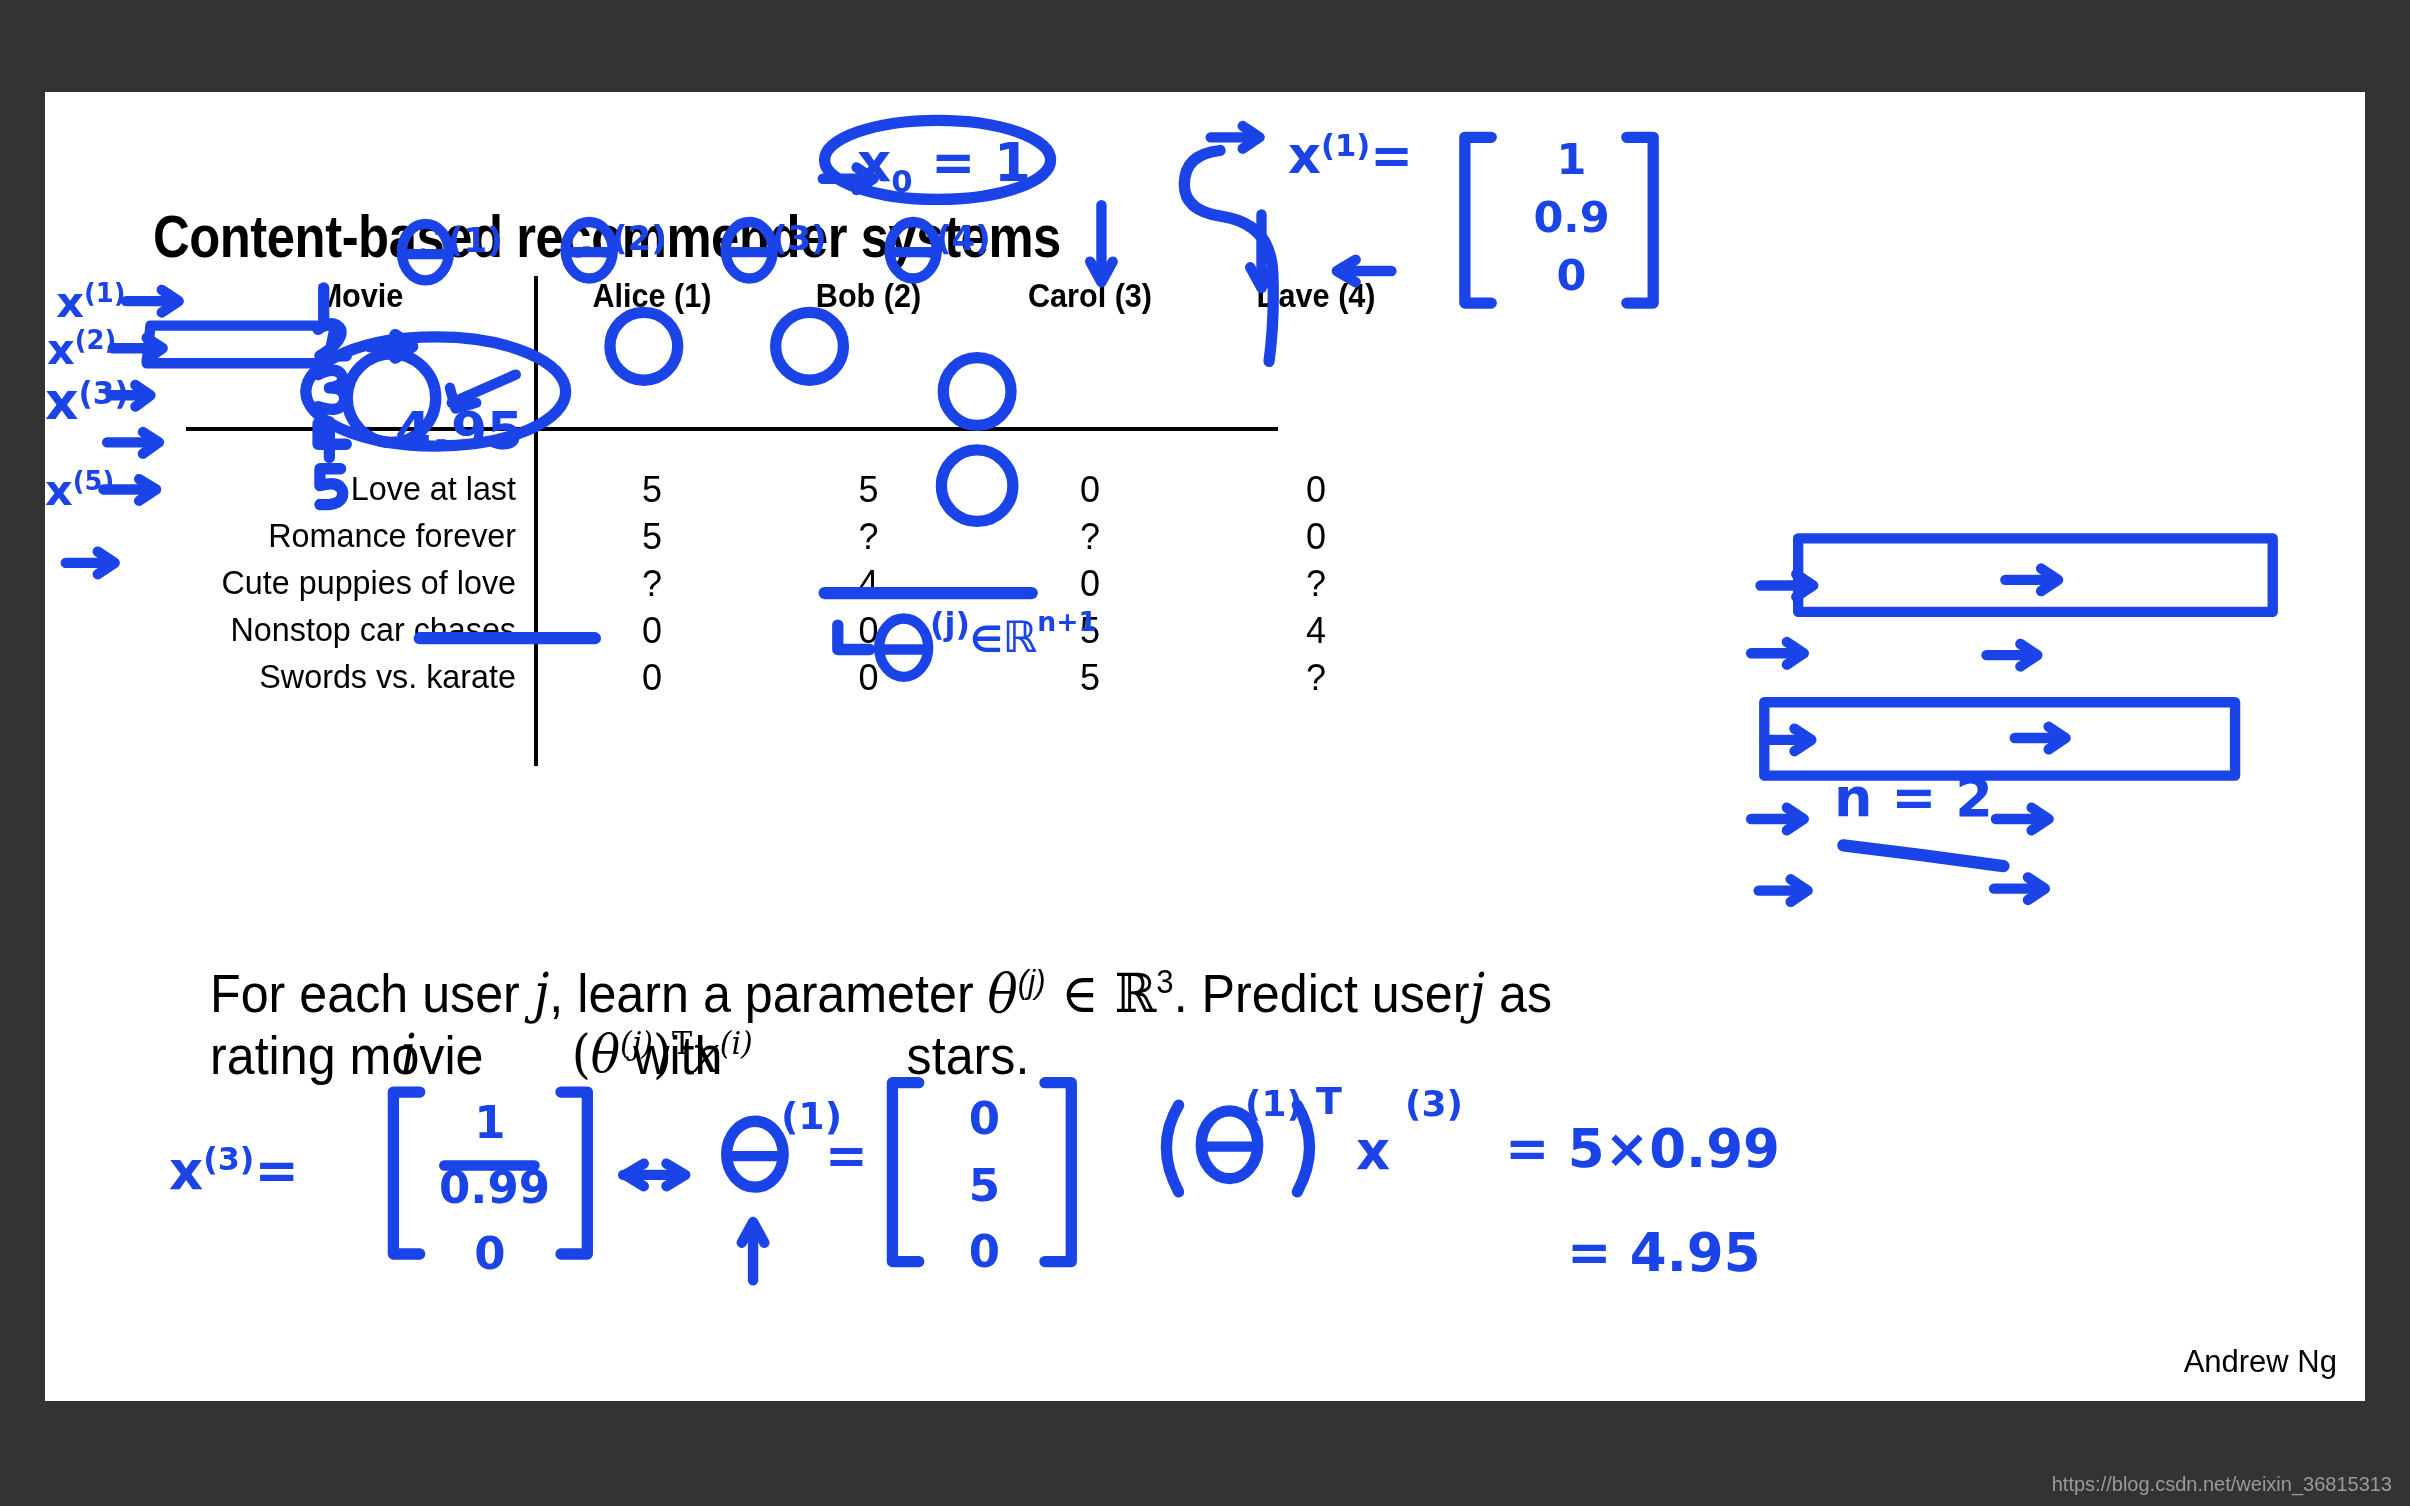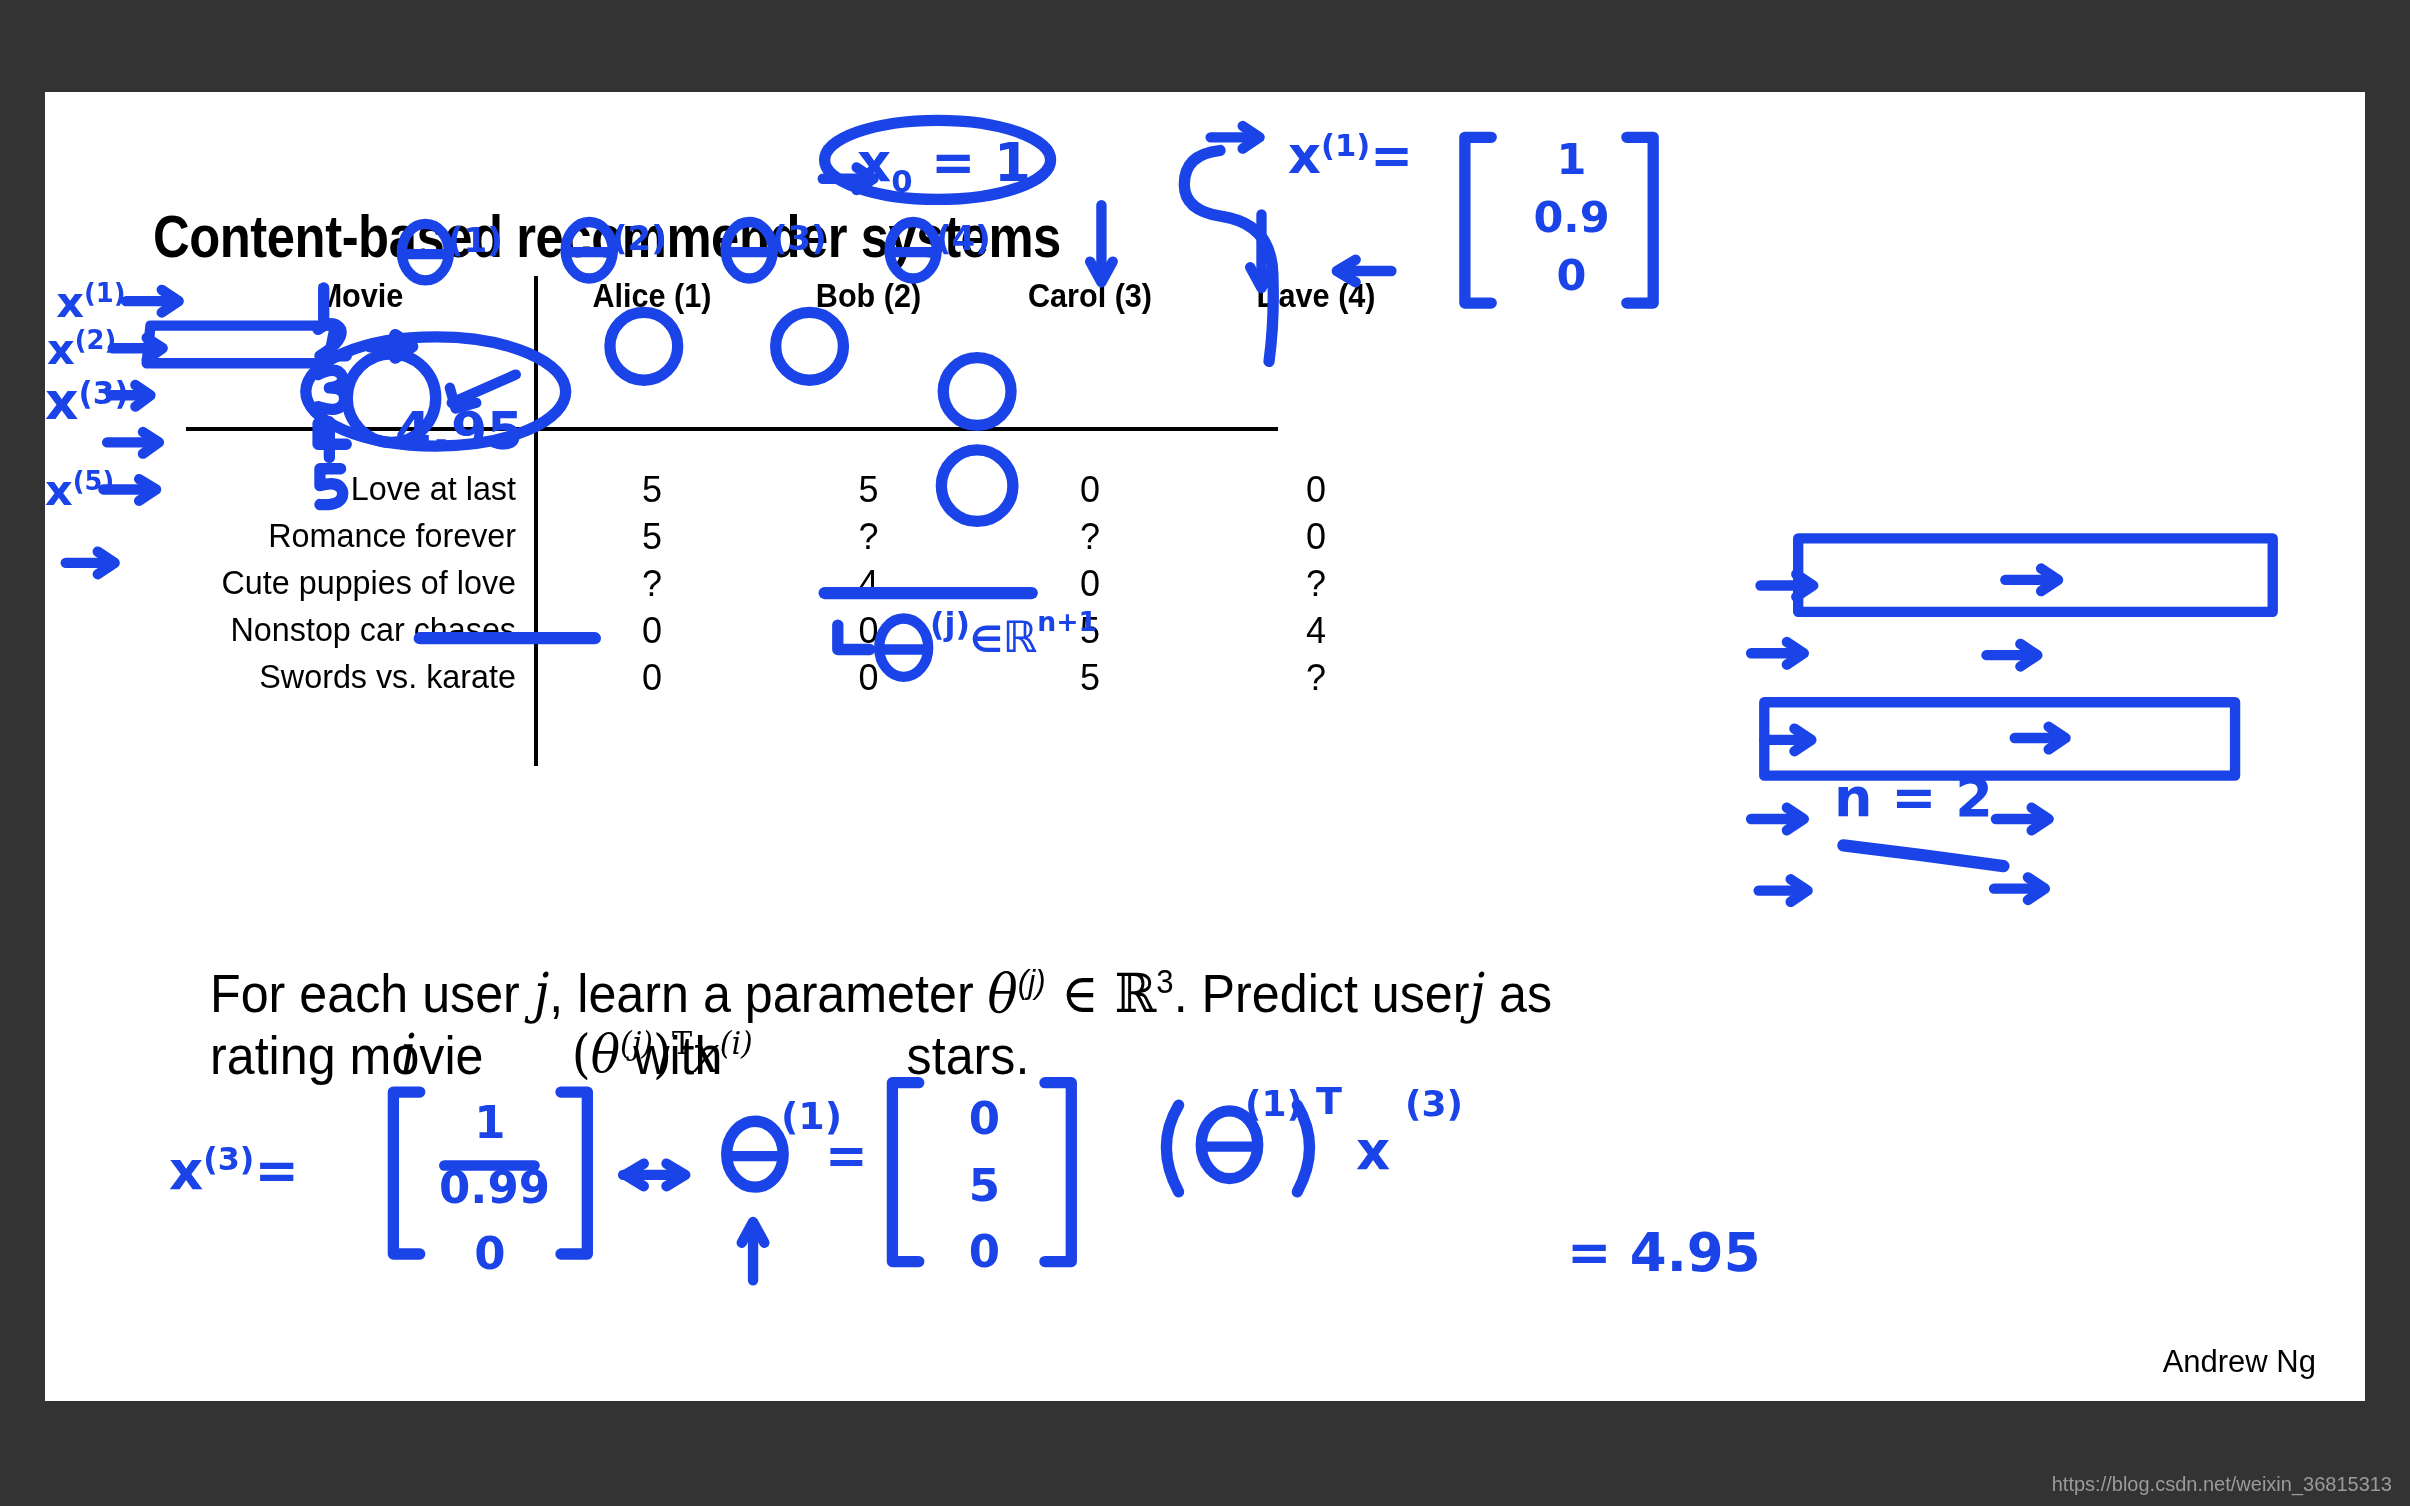--- a/index.html
+++ b/index.html
@@ -60,21 +60,21 @@
   }
   #para .ln{position:relative;height:62px;}
   .mth{font-family:"DejaVu Serif", serif;font-style:italic;}
   .mthup{font-family:"DejaVu Serif", serif;font-style:normal;}
   .sup{font-size:0.62em;vertical-align:super;font-style:italic;}
   .supn{font-size:0.62em;vertical-align:super;font-style:normal;}
   .abs{position:absolute;top:0;}
 
   
   #author{
-    position:absolute;right:49px;bottom:21px;
+    position:absolute;right:28px;bottom:21px;
     font-size:31px;color:#000;
   }
   #watermark{
     position:absolute;right:19px;bottom:11.3px;
     font-size:20px;color:#9a9a9a;
     font-family:"Liberation Sans", sans-serif;
     margin-left:44px;
   }
   
   .hwt{position:absolute;color:#1a43e8;font-family:"DejaVu Sans",sans-serif;font-weight:bold;white-space:nowrap;}
@@ -315,19 +315,20 @@
   <div class="hwt" style="left:896px;top:994px;font-size:45px;line-height:1.48;text-align:center;width:87px;">
     <div>0</div>
     <div>5</div>
     <div>0</div>
   </div>
 
   <div class="hwt" style="left:1200px;top:991px;font-size:36px;">(1)</div>
   <div class="hwt" style="left:1271px;top:987px;font-size:38px;">T</div>
   <div class="hwt" style="left:1311px;top:1028px;font-size:53px;">x</div>
   <div class="hwt" style="left:1360px;top:991px;font-size:36px;">(3)</div>
+  <div class="hwt" style="left:1460px;top:1026px;font-size:53px;">= 5×0.99</div>
   <div class="hwt" style="left:1522px;top:1130px;font-size:53px;">= 4.95</div>
 
   <div id="author">Andrew Ng</div>
 </div>
 
 <div id="watermark">https://blog.csdn.net/weixin_36815313</div>
 
 
 </body></html>

